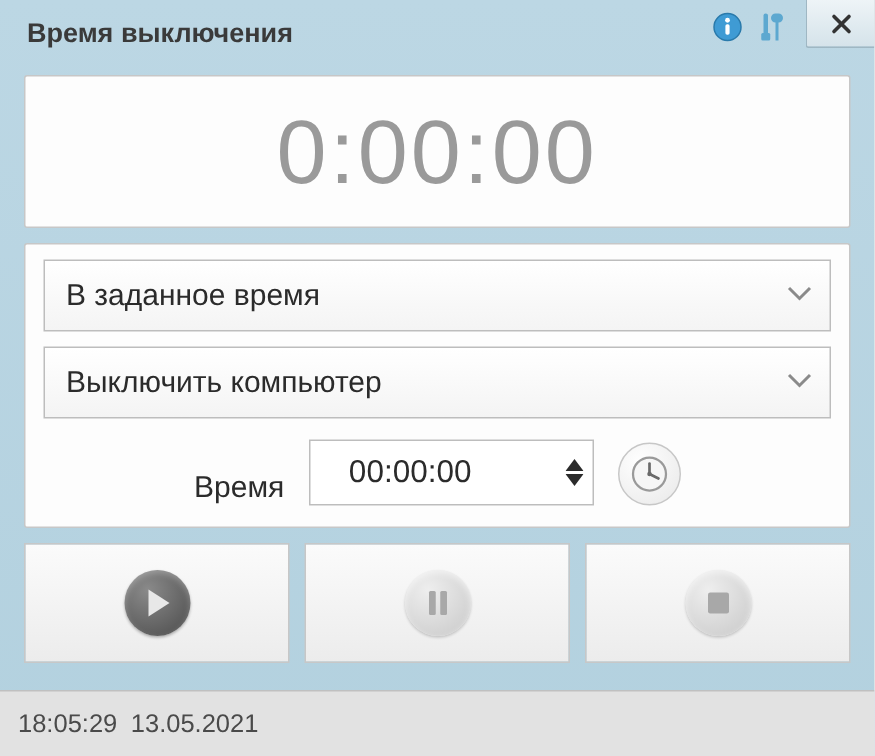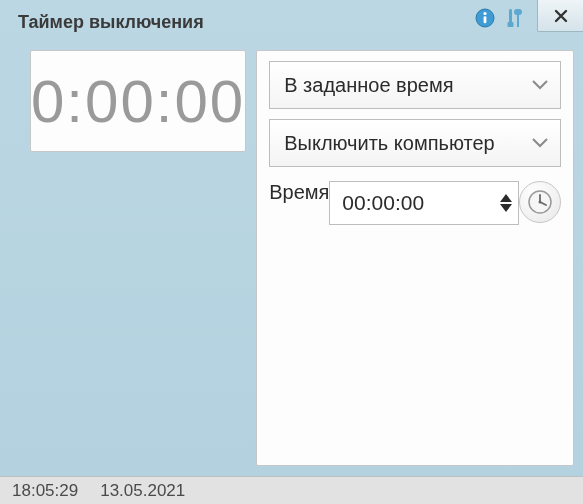--- a/index.html
+++ b/index.html
@@ -58,23 +58,22 @@
     display: flex;
     align-items: center;
     justify-content: center;
     cursor: pointer;
     margin-left: 6px;
   }
   .content {
     flex: 1;
     padding: 6px 16px 10px 16px;
     display: flex;
-    flex-direction: row;
+    flex-direction: column;
     gap: 10px;
-    margin-left: 14px;
   }
   .panel {
     background: #fdfdfd;
     border: 1px solid #c7c7c7;
     border-radius: 2px;
   }
   .timer-display {
     height: 102px;
     display: flex;
     align-items: center;
@@ -105,37 +104,37 @@
   .dropdown-text {
     font-size: 20px;
     color: #2b2b2b;
     flex: 1;
   }
   .dropdown-arrow {
     color: #8a8a8a;
   }
   .time-row {
     display: flex;
-    align-items: flex-start;
-    justify-content: center;
-    gap: 0;
+    align-items: flex-end;
+    justify-content: center;
+    gap: 16px;
     margin-top: 4px;
   }
   .time-label {
     font-size: 20px;
     color: #2b2b2b;
   }
   .time-input-wrap {
     border: 1px solid #bdbdbd;
     background: #fff;
     height: 44px;
     width: 190px;
     display: flex;
     align-items: center;
-    padding: 0 6px 0 12px;
+    padding: 0 6px 0 26px;
   }
   .time-value {
     font-size: 21px;
     color: #2b2b2b;
     flex: 1;
   }
   .spinner {
     display: flex;
     flex-direction: column;
     gap: 2px;
@@ -183,40 +182,40 @@
   }
   .play-circle {
     background: radial-gradient(circle at 35% 30%, #8a8a8a, #4a4a4a);
     box-shadow: inset 0 2px 4px rgba(255,255,255,0.3), 0 1px 2px rgba(0,0,0,0.3);
   }
   .pause-circle, .stop-circle {
     background: radial-gradient(circle at 35% 30%, #eeeeee, #c8c8c8);
     box-shadow: inset 0 2px 4px rgba(255,255,255,0.6), 0 1px 2px rgba(0,0,0,0.2);
   }
   .statusbar {
-    height: 28px;
+    height: 44px;
     background: #e2e2e2;
     border-top: 1px solid #c0c0c0;
     display: flex;
     align-items: center;
     padding: 0 12px;
-    gap: 22px;
+    gap: 9px;
   }
   .status-text {
     font-size: 17px;
     color: #4a4a4a;
   }
 </style>
 </head>
 <body>
 
 <div class="window">
 
   <div class="titlebar">
-    <div class="title">Таймер выключения</div>
+    <div class="title">Время выключения</div>
     <div class="titlebar-icons">
       <div class="ticon">
         <svg width="20" height="20" viewBox="0 0 20 20">
           <circle cx="10" cy="10" r="9" fill="#3f9bd4" stroke="#2a7aab" stroke-width="1"></circle>
           <circle cx="10" cy="5.5" r="1.6" fill="#fff"></circle>
           <rect x="8.6" y="8.2" width="2.8" height="7" rx="1.2" fill="#fff"></rect>
         </svg>
       </div>
       <div class="ticon">
         <svg width="20" height="22" viewBox="0 0 20 22">

